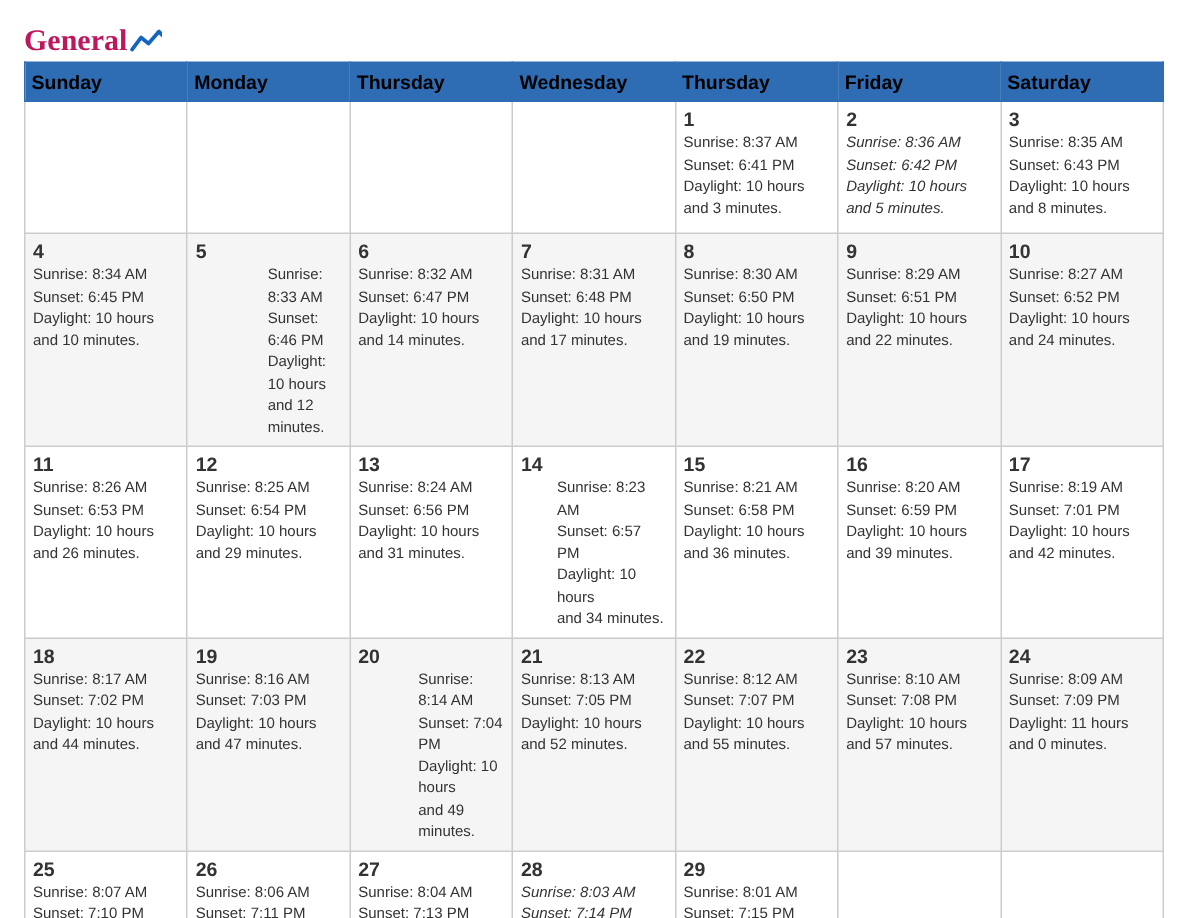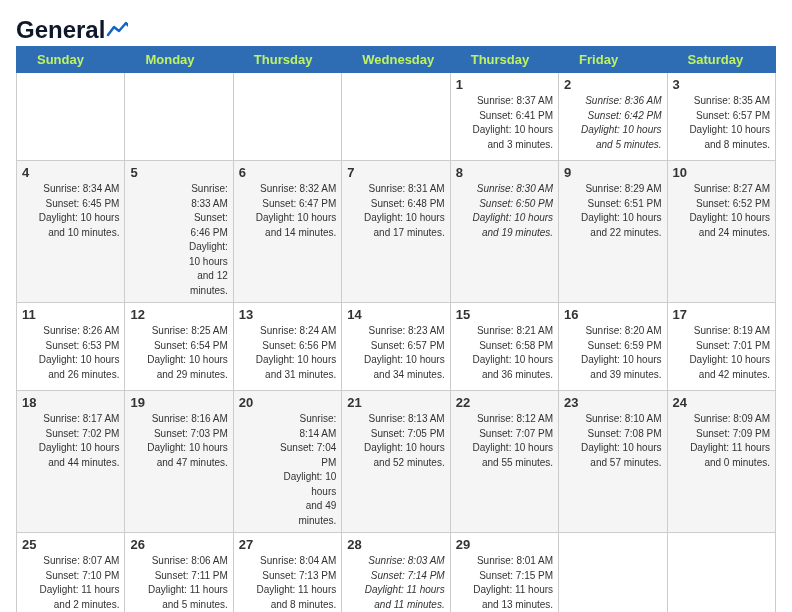--- a/index.html
+++ b/index.html
@@ -33,24 +33,24 @@
       color: #555;
       margin-top: 2px;
     }
     table {
       width: 100%;
       border-collapse: collapse;
       table-layout: fixed;
     }
     thead th {
       background: #2e6db4;
-      color: #bef264;
+      color: #000000;
       font-size: 13px;
       font-weight: bold;
-      padding: 5px 20px;
+      padding: 5px 4px;
       text-align: left;
       border: 1px solid #2e6db4;
     }
     tbody td {
       border: 1px solid #ccc;
       vertical-align: top;
       padding: 4px 5px;
       font-size: 10.5px;
       color: #333;
       height: 88px;
@@ -62,36 +62,35 @@
     .day-num {
       font-size: 13px;
       font-weight: bold;
       display: block;
       margin-bottom: 2px;
     }
     .day-info {
       font-size: 10px;
       color: #333;
       line-height: 1.45;
-      text-align: right;
     }
     .empty { background: #fff !important; }
     
     .logo-wrap {
       display: flex;
       align-items: center;
     }
   </style>
 </head>
 <body>
 
 <div class="header-area">
   <div class="logo">
     <div class="logo-wrap">
-      <span style="font-size:24px;font-weight:bold;color:#0f172a;">General</span>
+      <span style="font-size:20px;font-weight:bold;color:#be185d;font-family:Liberation Serif, serif;">General</span>
       <svg width="22" height="18" viewBox="0 0 22 18" style="margin-left:1px;">
         <polyline points="2,14 8,6 13,10 20,2" stroke="#1565c0" stroke-width="2.5" fill="none" stroke-linecap="round" stroke-linejoin="round"></polyline>
         <polygon points="18,2 22,2 22,6" fill="#1565c0"></polygon>
       </svg>
     </div>
     <div style="font-size:20px;font-weight:bold;color:#1565c0;margin-top:-4px;margin-left:2px;"></div>
   </div>
   <div class="title-area">
     <div class="month-title"></div>
     <div class="location-title"></div>
@@ -126,21 +125,21 @@
         <td>
           <span class="day-num">2</span>
           <div class="day-info" style="white-space: pre-line; font-style: italic;">Sunrise: 8:36 AM
 Sunset: 6:42 PM
 Daylight: 10 hours
 and 5 minutes.</div>
         </td>
         <td>
           <span class="day-num">3</span>
           <div class="day-info" style="white-space: pre-line;">Sunrise: 8:35 AM
-Sunset: 6:57 PM
+Sunset: 6:43 PM
 Daylight: 10 hours
 and 8 minutes.</div>
         </td>
       </tr>
       <tr>
         <td>
           <span class="day-num">4</span>
           <div class="day-info" style="white-space: pre-line;">Sunrise: 8:34 AM
 Sunset: 6:45 PM
 Daylight: 10 hours
@@ -162,21 +161,21 @@
         </td>
         <td>
           <span class="day-num">7</span>
           <div class="day-info" style="white-space: pre-line;">Sunrise: 8:31 AM
 Sunset: 6:48 PM
 Daylight: 10 hours
 and 17 minutes.</div>
         </td>
         <td>
           <span class="day-num">8</span>
-          <div class="day-info" style="white-space: pre-line; font-style: italic;">Sunrise: 8:30 AM
+          <div class="day-info" style="white-space: pre-line;">Sunrise: 8:30 AM
 Sunset: 6:50 PM
 Daylight: 10 hours
 and 19 minutes.</div>
         </td>
         <td>
           <span class="day-num">9</span>
           <div class="day-info" style="white-space: pre-line;">Sunrise: 8:29 AM
 Sunset: 6:51 PM
 Daylight: 10 hours
 and 22 minutes.</div>
@@ -206,21 +205,21 @@
         </td>
         <td>
           <span class="day-num">13</span>
           <div class="day-info" style="white-space: pre-line;">Sunrise: 8:24 AM
 Sunset: 6:56 PM
 Daylight: 10 hours
 and 31 minutes.</div>
         </td>
         <td>
           <span class="day-num">14</span>
-          <div class="day-info" style="white-space: pre-line;">Sunrise: 8:23 AM
+          <div class="day-info" style="white-space: pre-line; margin-left: 24px;">Sunrise: 8:23 AM
 Sunset: 6:57 PM
 Daylight: 10 hours
 and 34 minutes.</div>
         </td>
         <td>
           <span class="day-num">15</span>
           <div class="day-info" style="white-space: pre-line;">Sunrise: 8:21 AM
 Sunset: 6:58 PM
 Daylight: 10 hours
 and 36 minutes.</div>

